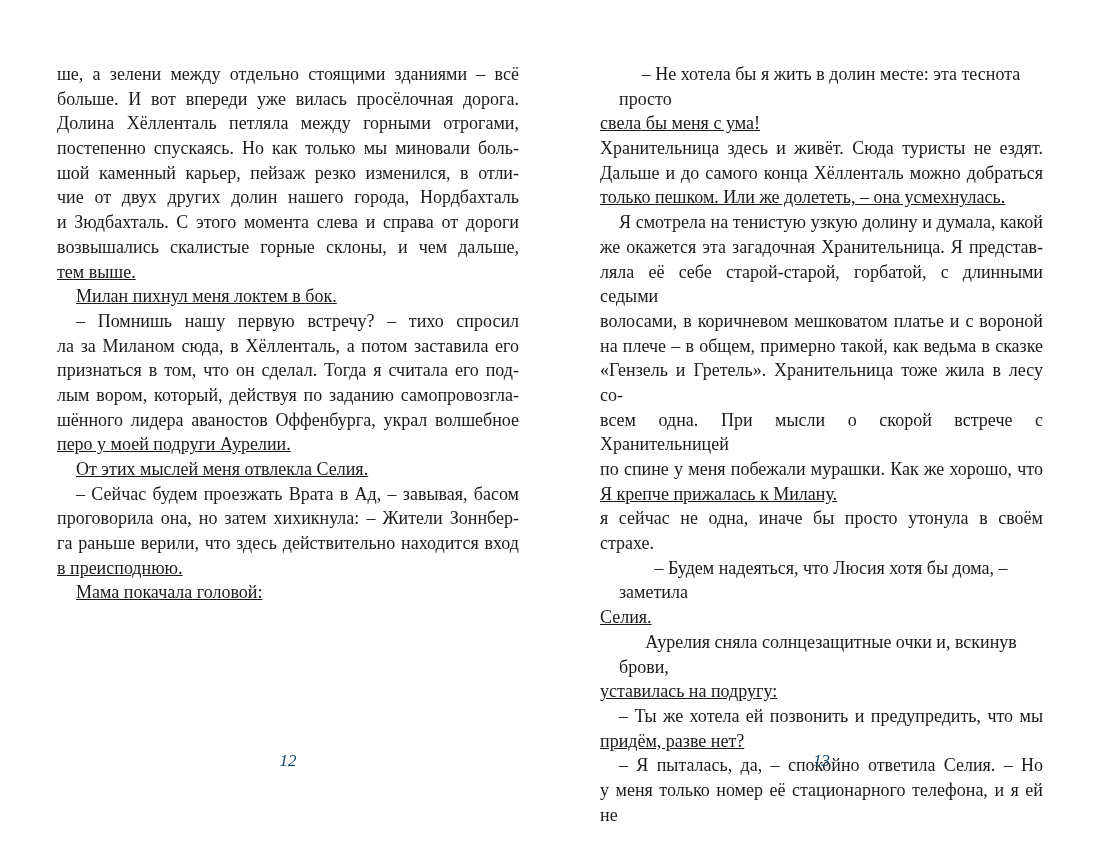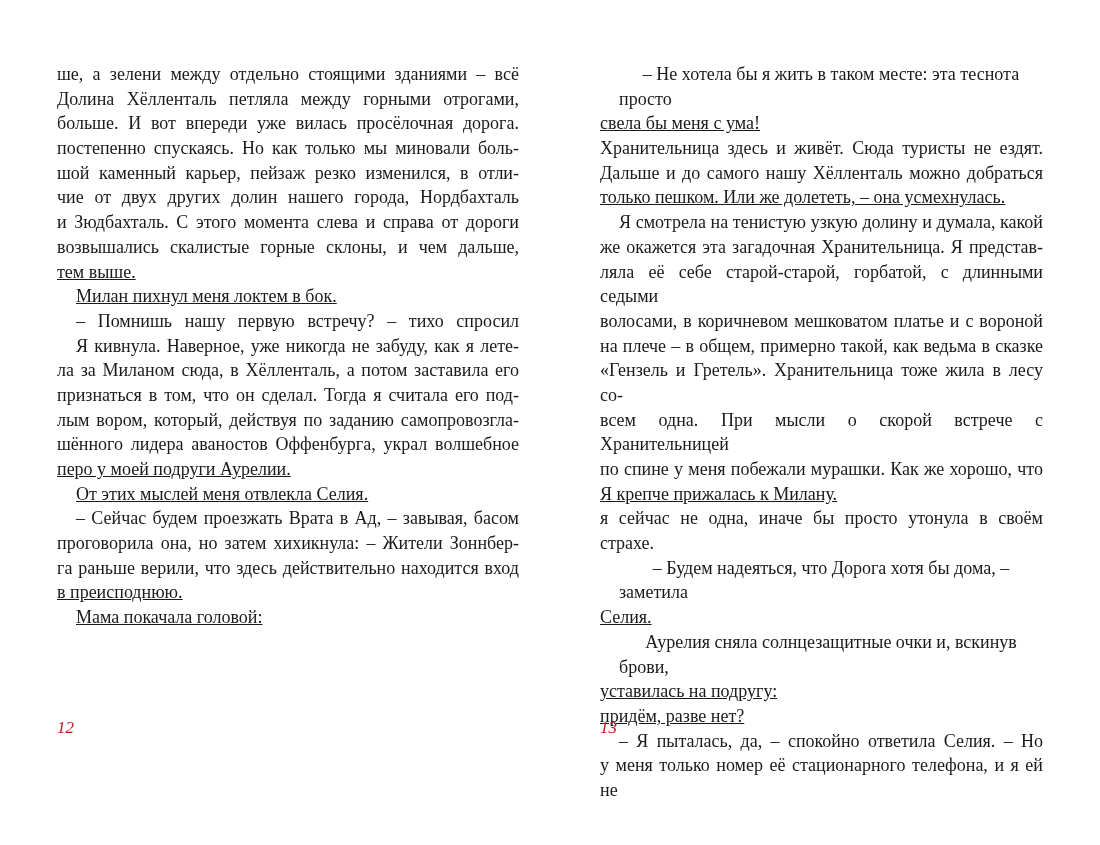--- a/index.html
+++ b/index.html
@@ -38,52 +38,52 @@
     text-decoration: underline;
     -moz-text-align-last: left;
   }
   .line.first-indent {
     padding-left: 19px;
     text-align: center;
   }
 
   .page-number {
     position: absolute;
-    top: 718px;
+    top: 751px;
     font-size: 17px;
     font-style: italic;
-    color: #b91c1c;
+    text-align: center;
+    color: #0c4a6e;
   }
   #left-num  { left: 57px;  width: 462px; }
   #right-num { left: 600px; width: 443px; }
 </style>
 </head>
 <body>
 
 <div class="spread">
   <div class="page-col" id="left-col">
       <div class="paragraph">
         <div class="line">ше, а зелени между отдельно стоящими зданиями – всё</div>
+        <div class="line">больше. И вот впереди уже вилась просёлочная дорога.</div>
         <div class="line">Долина Хёлленталь петляла между горными отрогами,</div>
-        <div class="line">больше. И вот впереди уже вилась просёлочная дорога.</div>
         <div class="line">постепенно спускаясь. Но как только мы миновали боль-</div>
         <div class="line">шой каменный карьер, пейзаж резко изменился, в отли-</div>
         <div class="line">чие от двух других долин нашего города, Нордбахталь</div>
         <div class="line">и Зюдбахталь. С этого момента слева и справа от дороги</div>
         <div class="line">возвышались скалистые горные склоны, и чем дальше,</div>
         <div class="line last">тем выше.</div>
       </div>
       <div class="paragraph">
         <div class="line last first-indent">Милан пихнул меня локтем в бок.</div>
       </div>
       <div class="paragraph">
         <div class="line first-indent">– Помнишь нашу первую встречу? – тихо спросил</div>
       </div>
       <div class="paragraph">
-        <div class="line first-indent">Я кивнула. Наверное, уже никогда не забуду, как я лете-</div>
         <div class="line">ла за Миланом сюда, в Хёлленталь, а потом заставила его</div>
         <div class="line">признаться в том, что он сделал. Тогда я считала его под-</div>
         <div class="line">лым вором, который, действуя по заданию самопровозгла-</div>
         <div class="line">шённого лидера аваностов Оффенбурга, украл волшебное</div>
         <div class="line last">перо у моей подруги Аурелии.</div>
       </div>
       <div class="paragraph">
         <div class="line last first-indent">От этих мыслей меня отвлекла Селия.</div>
       </div>
       <div class="paragraph">
@@ -92,49 +92,50 @@
         <div class="line">га раньше верили, что здесь действительно находится вход</div>
         <div class="line last">в преисподнюю.</div>
       </div>
       <div class="paragraph">
         <div class="line last first-indent">Мама покачала головой:</div>
       </div>
     </div>
 
   <div class="page-col" id="right-col">
       <div class="paragraph">
-        <div class="line first-indent">– Не хотела бы я жить в таком месте: эта теснота просто</div>
+        <div class="line first-indent">– Не хотела бы я жить в долин месте: эта теснота просто</div>
         <div class="line last">свела бы меня с ума!</div>
       </div>
       <div class="paragraph">
         <div class="line">Хранительница здесь и живёт. Сюда туристы не ездят.</div>
-        <div class="line">Дальше и до самого нашу Хёлленталь можно добраться</div>
+        <div class="line">Дальше и до самого конца Хёлленталь можно добраться</div>
         <div class="line last">только пешком. Или же долететь, – она усмехнулась.</div>
       </div>
       <div class="paragraph">
         <div class="line first-indent">Я смотрела на тенистую узкую долину и думала, какой</div>
         <div class="line">же окажется эта загадочная Хранительница. Я представ-</div>
         <div class="line">ляла её себе старой-старой, горбатой, с длинными седыми</div>
         <div class="line">волосами, в коричневом мешковатом платье и с вороной</div>
         <div class="line">на плече – в общем, примерно такой, как ведьма в сказке</div>
         <div class="line">«Гензель и Гретель». Хранительница тоже жила в лесу со-</div>
         <div class="line">всем одна. При мысли о скорой встрече с Хранительницей</div>
         <div class="line">по спине у меня побежали мурашки. Как же хорошо, что</div>
         <div class="line last">Я крепче прижалась к Милану.</div>
         <div class="line">я сейчас не одна, иначе бы просто утонула в своём страхе.</div>
       </div>
       <div class="paragraph">
-        <div class="line first-indent">– Будем надеяться, что Дорога хотя бы дома, – заметила</div>
+        <div class="line first-indent">– Будем надеяться, что Люсия хотя бы дома, – заметила</div>
         <div class="line last">Селия.</div>
       </div>
       <div class="paragraph">
         <div class="line first-indent">Аурелия сняла солнцезащитные очки и, вскинув брови,</div>
         <div class="line last">уставилась на подругу:</div>
       </div>
       <div class="paragraph">
+        <div class="line first-indent">– Ты же хотела ей позвонить и предупредить, что мы</div>
         <div class="line last">придём, разве нет?</div>
       </div>
       <div class="paragraph">
         <div class="line first-indent">– Я пыталась, да, – спокойно ответила Селия. – Но</div>
         <div class="line">у меня только номер её стационарного телефона, и я ей не</div>
       </div>
     </div>
 
   <div class="page-number" id="left-num">12</div>
 

